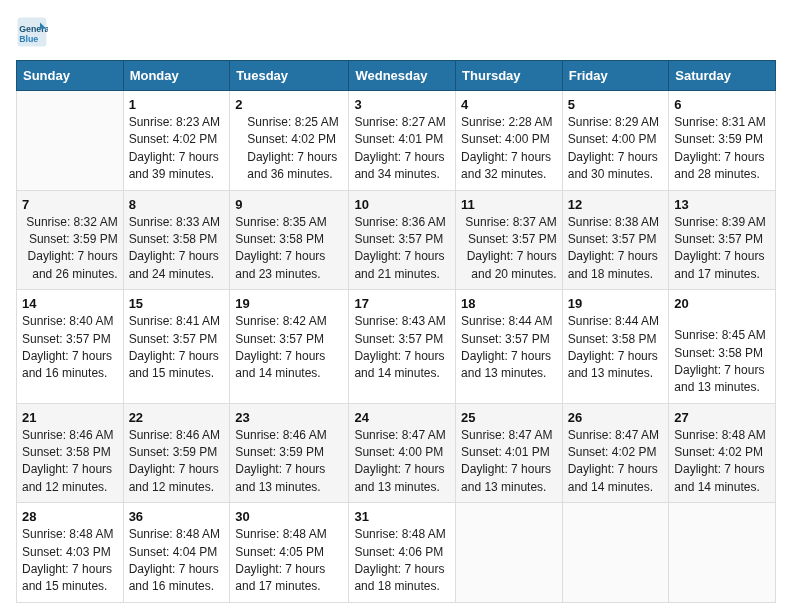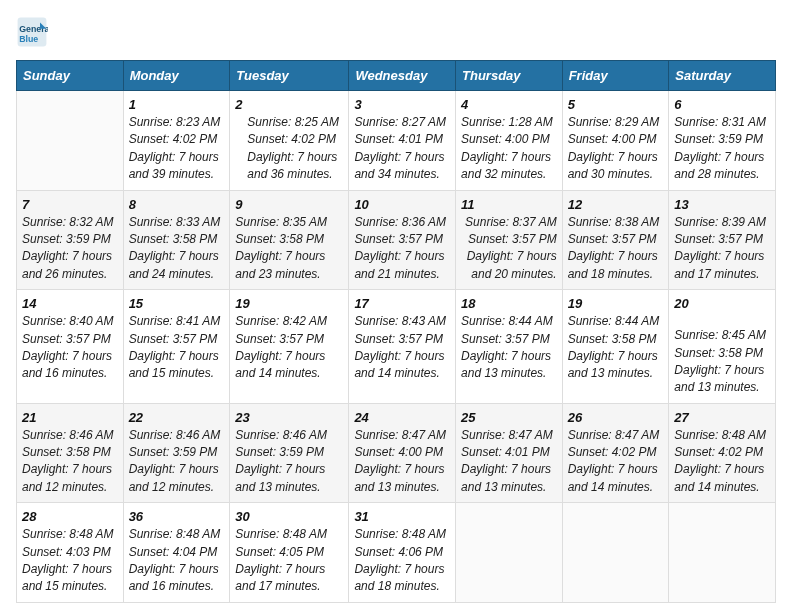--- a/index.html
+++ b/index.html
@@ -43,21 +43,20 @@
       color: #222;
     }
     .location-title {
       font-size: 16px;
       color: #444;
     }
     table {
       width: 100%;
       border-collapse: collapse;
       font-size: 10.5px;
-      font-style: italic;
     }
     thead tr th {
       background-color: #2471a3;
       color: #fff;
       padding: 7px 6px;
       text-align: left;
       font-size: 13px;
       font-weight: bold;
       border: 1px solid #1a5276;
     }
@@ -147,21 +146,21 @@
         </td>
         <td>
           <div class="day-number">3</div>
           <div class="day-info" style="white-space: pre-line;">Sunrise: 8:27 AM
 Sunset: 4:01 PM
 Daylight: 7 hours
 and 34 minutes.</div>
         </td>
         <td>
           <div class="day-number">4</div>
-          <div class="day-info" style="white-space: pre-line;">Sunrise: 1:28 AM
+          <div class="day-info" style="white-space: pre-line;">Sunrise: 2:28 AM
 Sunset: 4:00 PM
 Daylight: 7 hours
 and 32 minutes.</div>
         </td>
         <td>
           <div class="day-number">5</div>
           <div class="day-info" style="white-space: pre-line;">Sunrise: 8:29 AM
 Sunset: 4:00 PM
 Daylight: 7 hours
 and 30 minutes.</div>
@@ -170,21 +169,21 @@
           <div class="day-number">6</div>
           <div class="day-info" style="white-space: pre-line;">Sunrise: 8:31 AM
 Sunset: 3:59 PM
 Daylight: 7 hours
 and 28 minutes.</div>
         </td>
       </tr>
       <tr>
         <td>
           <div class="day-number">7</div>
-          <div class="day-info" style="white-space: pre-line;">Sunrise: 8:32 AM
+          <div class="day-info" style="white-space: pre-line; text-align: right;">Sunrise: 8:32 AM
 Sunset: 3:59 PM
 Daylight: 7 hours
 and 26 minutes.</div>
         </td>
         <td>
           <div class="day-number">8</div>
           <div class="day-info" style="white-space: pre-line;">Sunrise: 8:33 AM
 Sunset: 3:58 PM
 Daylight: 7 hours
 and 24 minutes.</div>

